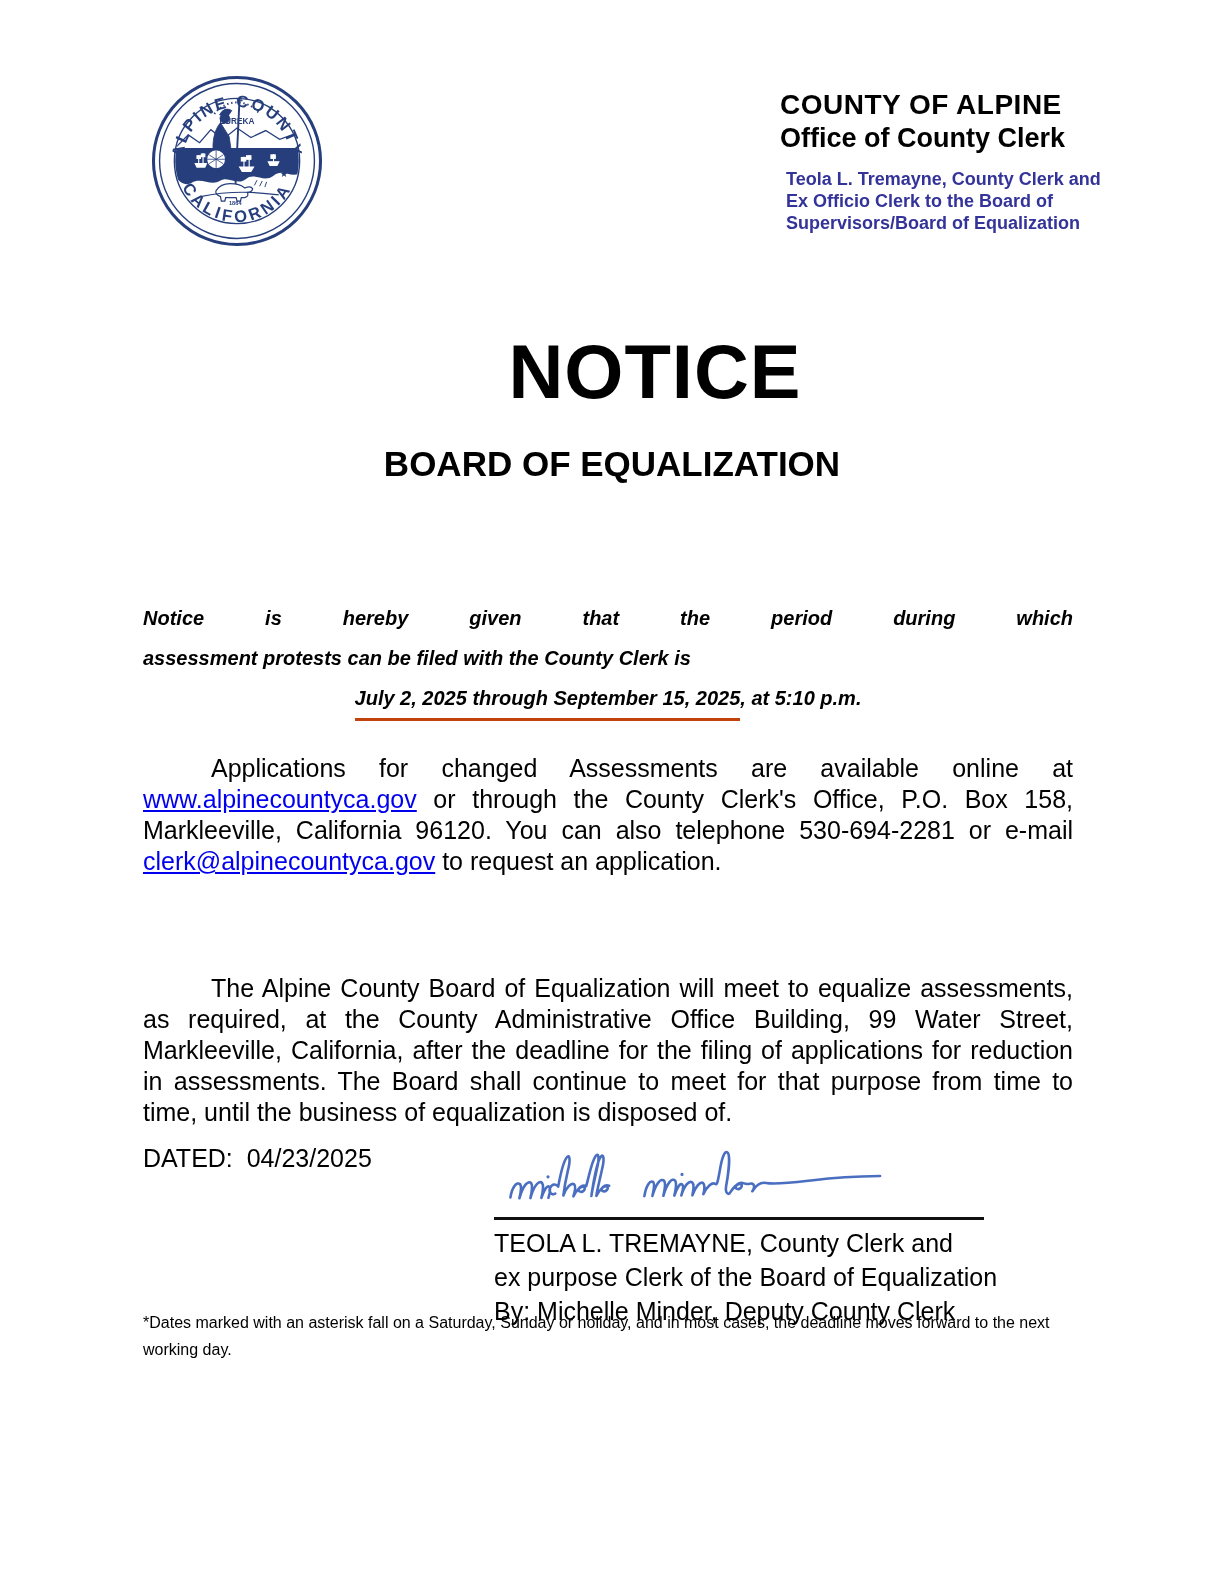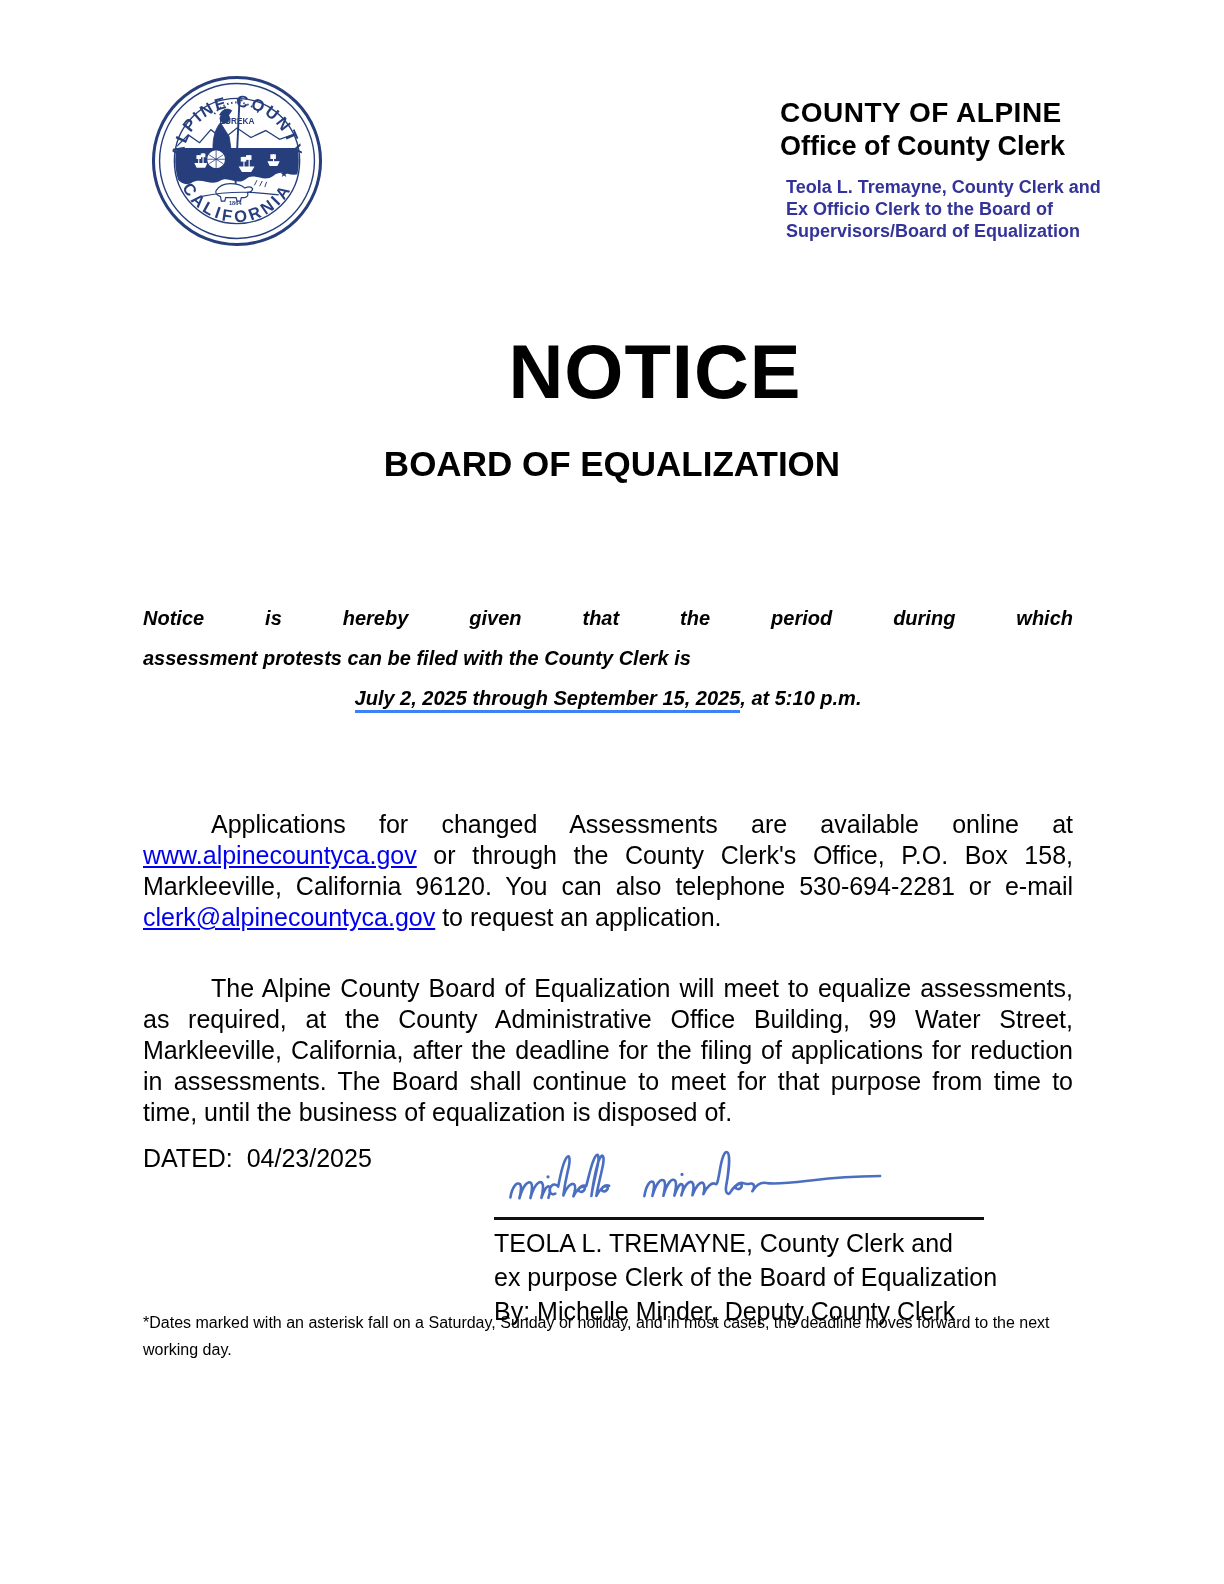--- a/index.html
+++ b/index.html
@@ -3,40 +3,40 @@
 <meta charset="utf-8">
 <style>
   html,body{margin:0;padding:0;background:#888;}
   .page{
     position:relative;width:1224px;height:1584px;background:#ffffff;
     font-family:"Liberation Sans","DejaVu Sans",sans-serif;color:#000;
     margin:0 auto;overflow:hidden;
   }
   
   .seal{position:absolute;left:150px;top:74px;width:174px;height:174px;}
-  .hdr{position:absolute;left:780px;top:96px;width:340px;}
+  .hdr{position:absolute;left:780px;top:88px;width:340px;}
   .hdr .agency{font-size:28px;font-weight:bold;line-height:34px;letter-spacing:.5px;}
   .hdr .office{font-size:27px;font-weight:bold;line-height:32px;}
   .hdr .clerk{margin-top:14px;margin-left:6px;font-size:18px;font-weight:bold;line-height:22px;color:#333399;}
   
   .title{position:absolute;left:0;top:328px;width:100%;text-align:center;
          font-size:76px;font-weight:bold;letter-spacing:1px;padding-left:43px;}
   .subtitle{position:absolute;left:0;top:444px;width:100%;text-align:center;
          font-size:35px;font-weight:bold;}
   
   .notice-para{position:absolute;left:143px;top:598px;width:930px;
          font-size:20px;font-weight:bold;line-height:40px;font-style:italic;}
   .notice-para .j1{text-align:justify;text-align-last:justify;}
   .notice-para .l2{text-align:left;}
   .notice-para .l3{text-align:center;}
-  .u{border-bottom:3px solid #3b82f6;padding-bottom:1px;}
+  .u{border-bottom:3px solid #c2410c;padding-bottom:9px;}
   
   .bodypara{position:absolute;left:143px;width:930px;font-size:25px;line-height:31px;
          text-align:justify;text-indent:68px;}
-  .p-apps{top:784px;}
+  .p-apps{top:728px;}
   .p-board{top:948px;}
   a.doclink{color:#0000EE;text-decoration:underline;cursor:pointer;}
   
   .dated{position:absolute;left:143px;top:1144px;font-size:25px;}
   .sig-svg{position:absolute;left:498px;top:1134px;width:420px;height:80px;transform:rotate(-1deg);}
   .sig-line{position:absolute;left:494px;top:1217px;width:490px;border-top:3px solid #101010;}
   .sig-info{position:absolute;left:494px;top:1226px;font-size:25px;line-height:34px;}
   
   .footnote{position:absolute;left:143px;top:1282px;width:945px;font-size:16px;line-height:27px;margin-top:27px;}
   

